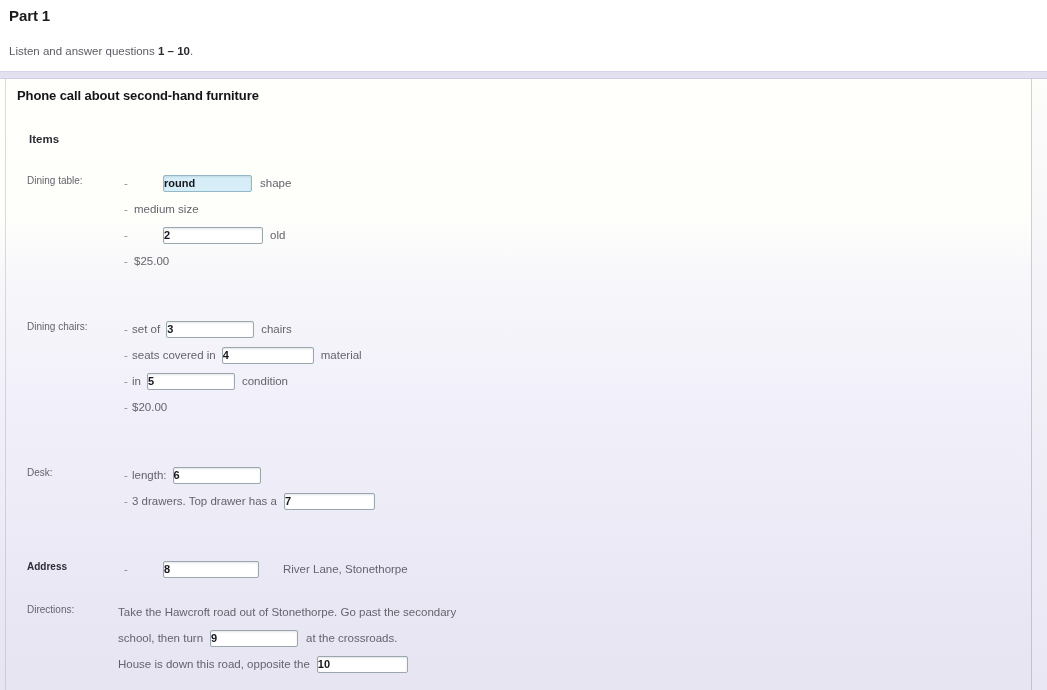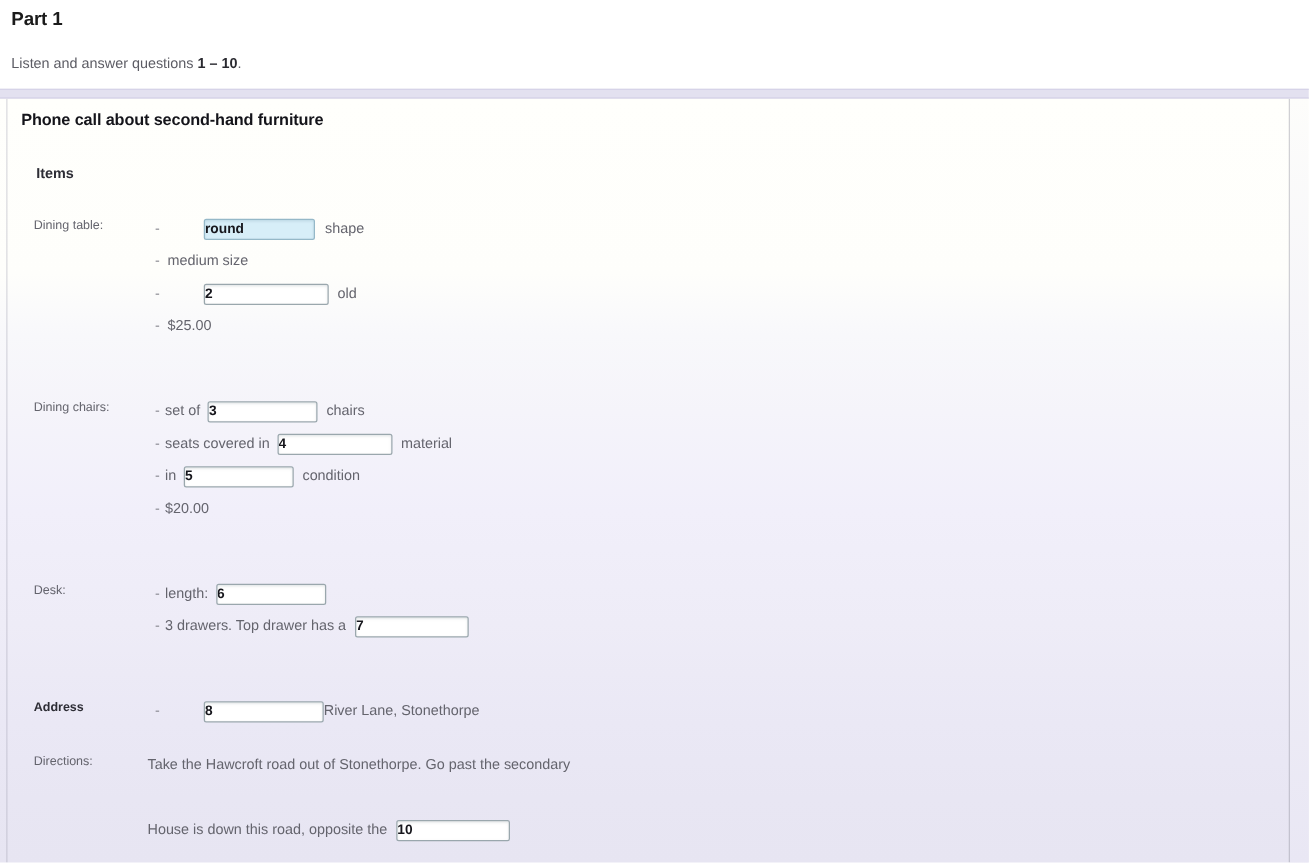--- a/index.html
+++ b/index.html
@@ -263,28 +263,33 @@
     <span class="dash" style="width:8px;">-</span>
     <span class="txt">3 drawers. Top drawer has a</span>
     <input class="answer-box" style="width: 91px; margin-left: 7px;" readonly="" value="7">
   </div>
 
   <div class="row-label bold" style="left:27px; top:482px;text-align:right;">Address</div>
 
   <div class="line" style="left:124px; top:481px;">
     <span class="dash" style="width:10px;">-</span>
     <input class="answer-box" style="width: 96px;" readonly="" value="8">
-    <span class="txt" style="margin-left:0;">River Lane, Stonethorpe</span>
+    <span class="txt" style="margin-left:24px;">River Lane, Stonethorpe</span>
   </div>
 
   <div class="row-label" style="left:27px; top:525px;">Directions:</div>
 
   <div class="line" style="left:118px; top:524px;">
     <span class="txt">Take the Hawcroft road out of Stonethorpe. Go past the secondary</span>
   </div>
 
+  <div class="line" style="left:118px; top:550px;">
+    <span class="txt">school, then turn</span>
+    <input class="answer-box" style="width: 88px; margin-left: 7px;" readonly="" value="9">
+    <span class="txt" style="margin-left:8px;">at the crossroads.</span>
+  </div>
 
   <div class="line" style="left:118px; top:576px;">
     <span class="txt">House is down this road, opposite the</span>
     <input class="answer-box" style="width: 91px; margin-left: 7px;" readonly="" value="10">
   </div>
 
 </div>
 
 </body></html>

